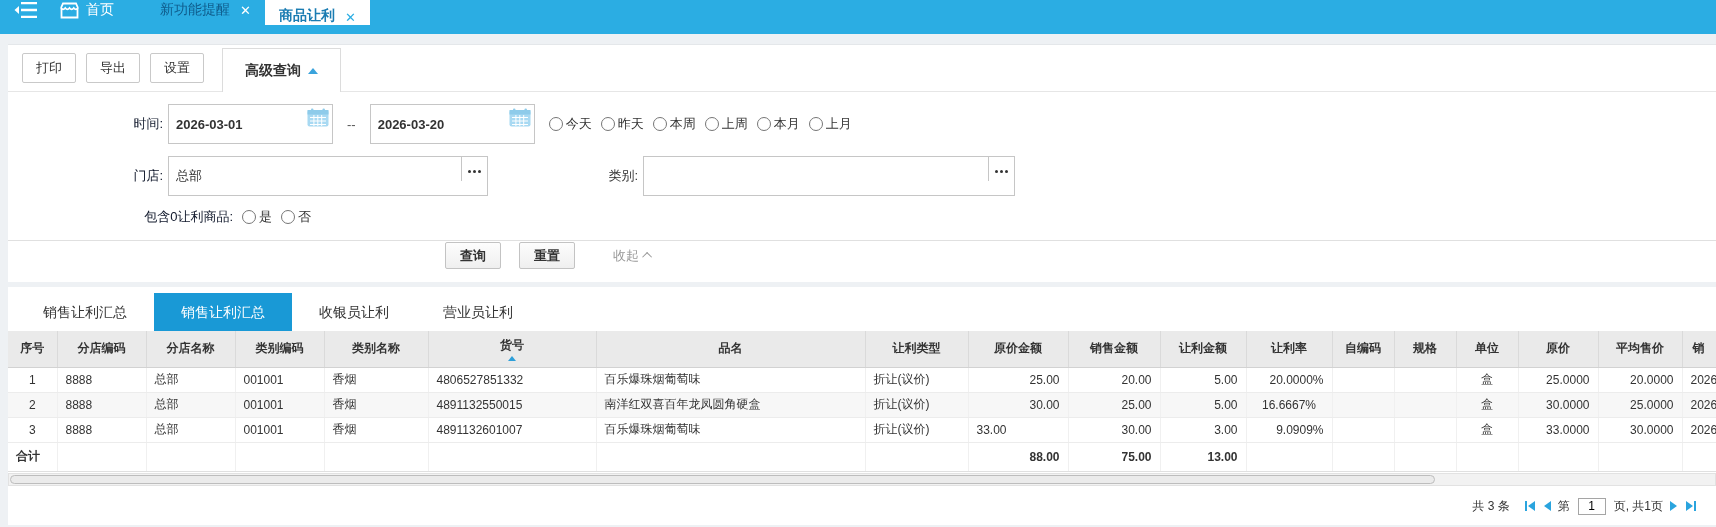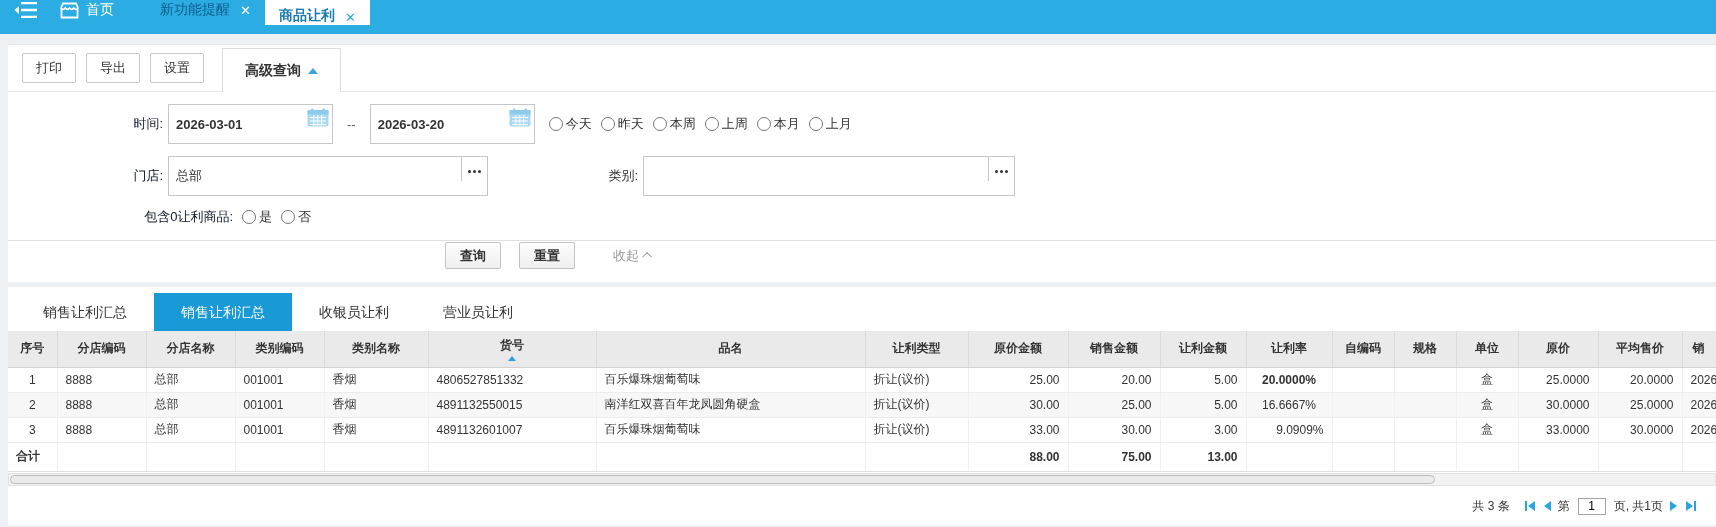--- a/index.html
+++ b/index.html
@@ -281,21 +281,21 @@
             <td style="text-align: left;">8888</td>
             <td style="text-align: left;">总部</td>
             <td style="text-align: left;">001001</td>
             <td style="text-align: left;">香烟</td>
             <td style="text-align: left;">4806527851332</td>
             <td style="text-align: left;">百乐爆珠烟葡萄味</td>
             <td style="text-align: left;">折让(议价)</td>
             <td style="text-align: right;">25.00</td>
             <td style="text-align: right;">20.00</td>
             <td style="text-align: right;">5.00</td>
-            <td style="text-align: center; font-weight: bold;">20.0000%</td>
+            <td style="text-align: right;">20.0000%</td>
             <td style="text-align: left;"></td>
             <td style="text-align: left;"></td>
             <td style="text-align: center;">盒</td>
             <td style="text-align: right;">25.0000</td>
             <td style="text-align: right;">20.0000</td>
             <td style="text-align: left;">2026-0</td>
           </tr>
           <tr class="alt">
             <td style="text-align: center;">2</td>
             <td style="text-align: left;">8888</td>
@@ -318,21 +318,21 @@
           </tr>
           <tr>
             <td style="text-align: center;">3</td>
             <td style="text-align: left;">8888</td>
             <td style="text-align: left;">总部</td>
             <td style="text-align: left;">001001</td>
             <td style="text-align: left;">香烟</td>
             <td style="text-align: left;">4891132601007</td>
             <td style="text-align: left;">百乐爆珠烟葡萄味</td>
             <td style="text-align: left;">折让(议价)</td>
-            <td style="text-align: right;">33.00</td>
+            <td style="text-align: left;">33.00</td>
             <td style="text-align: right;">30.00</td>
             <td style="text-align: right;">3.00</td>
             <td style="text-align: right;">9.0909%</td>
             <td style="text-align: left;"></td>
             <td style="text-align: left;"></td>
             <td style="text-align: center;">盒</td>
             <td style="text-align: right;">33.0000</td>
             <td style="text-align: right;">30.0000</td>
             <td style="text-align: left;">2026-0</td>
           </tr>

